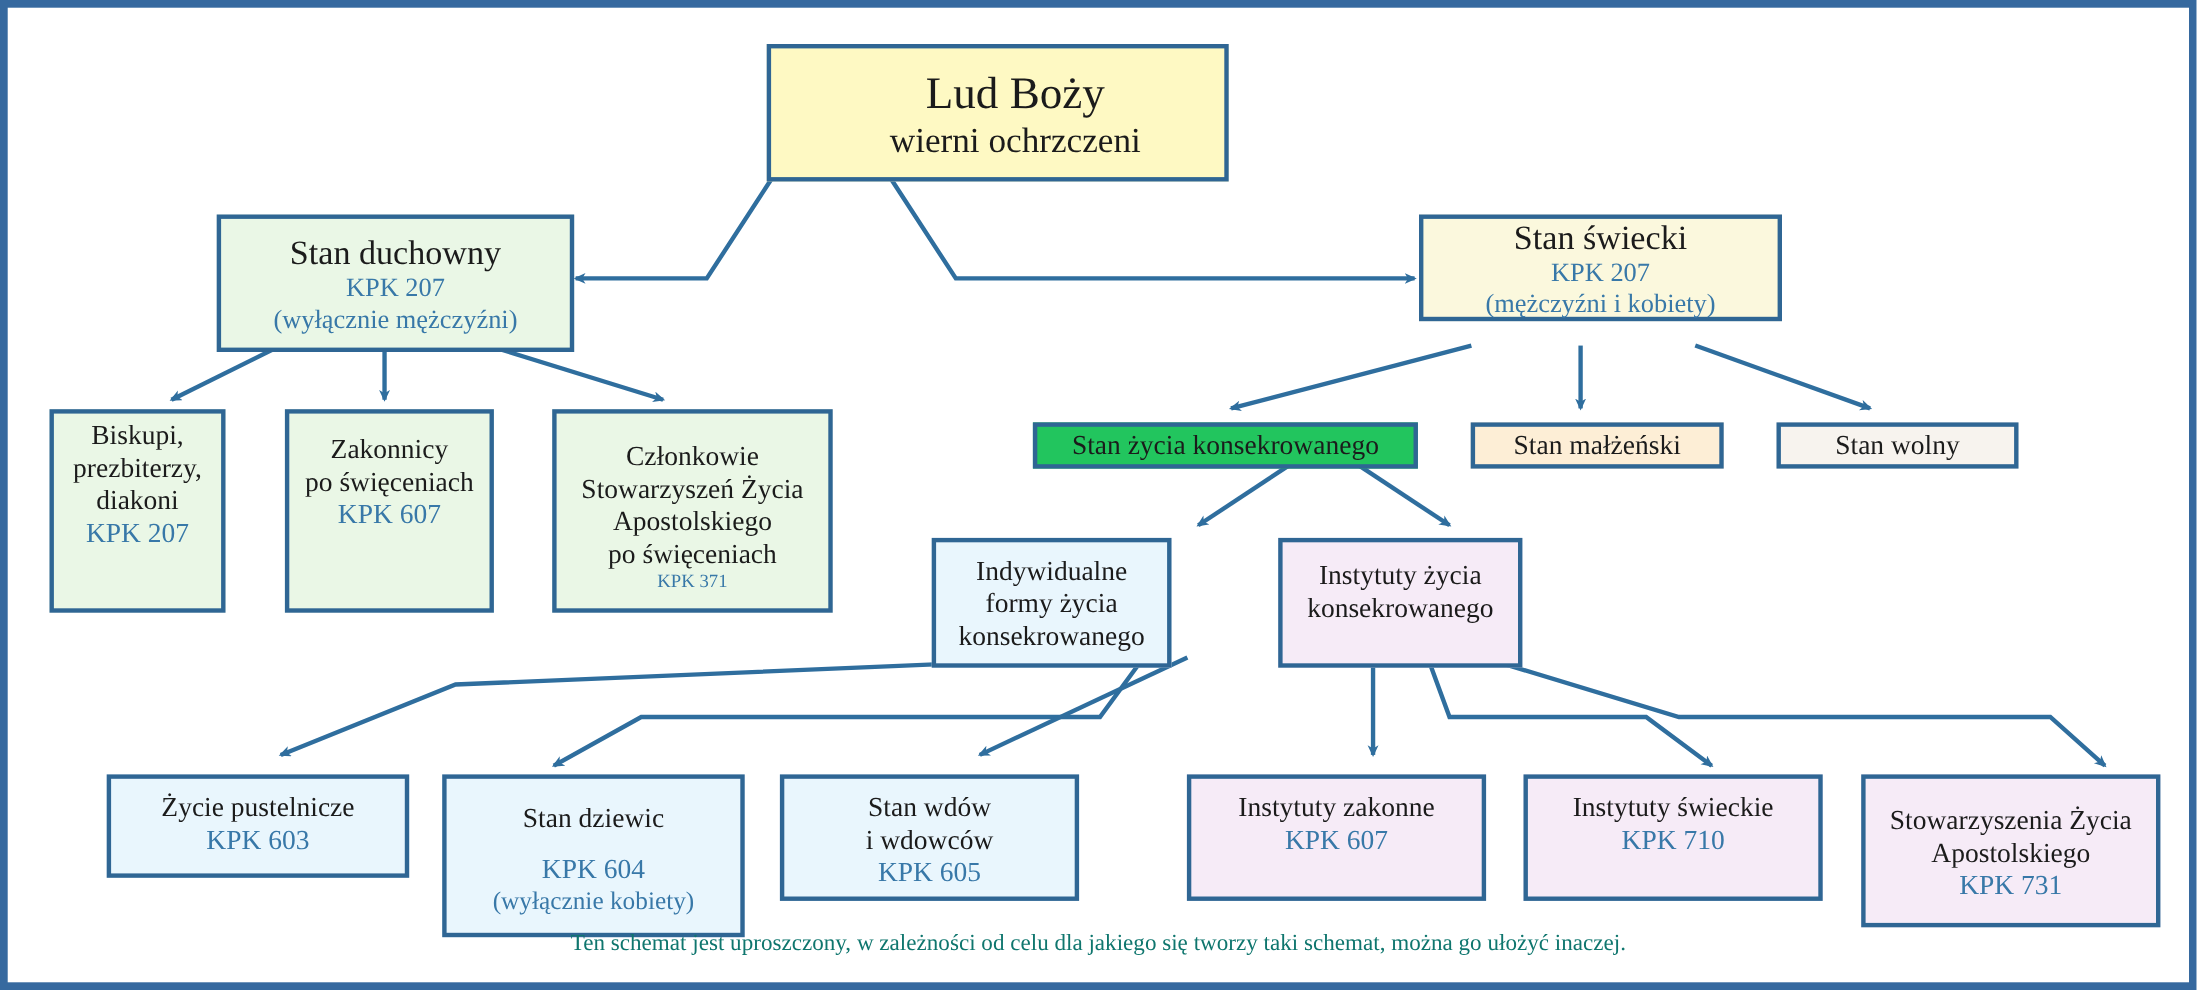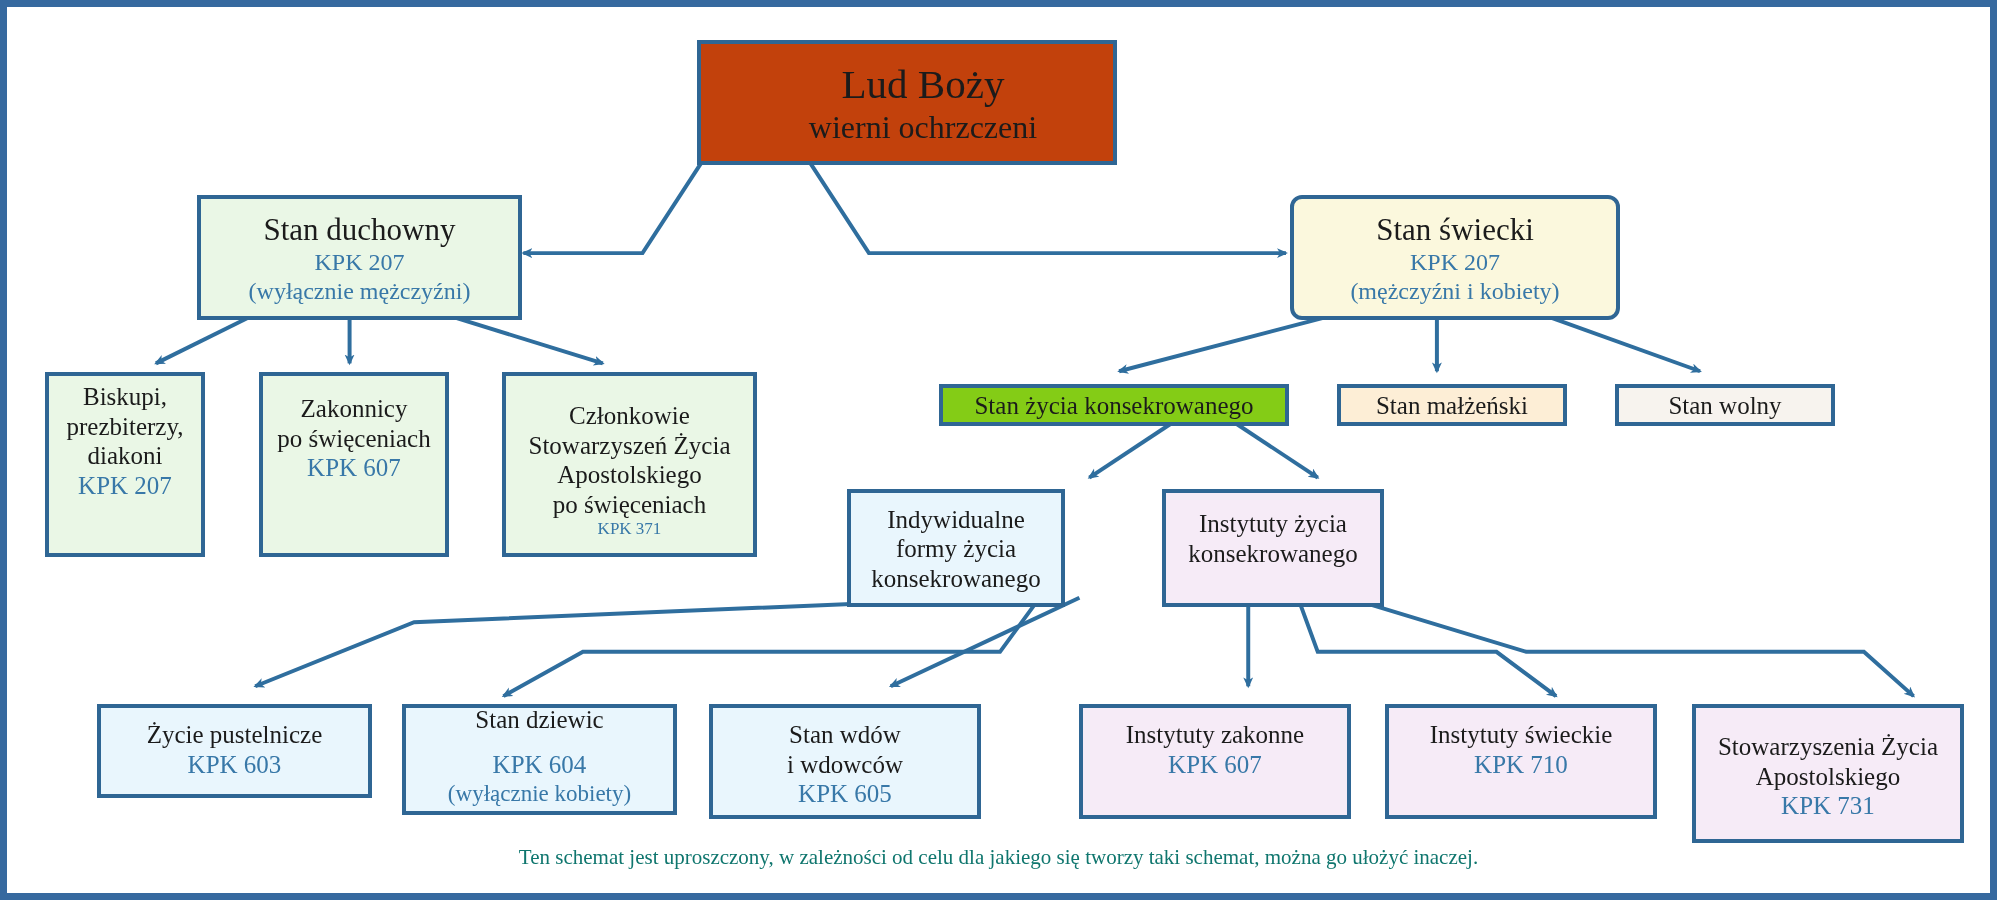--- a/index.html
+++ b/index.html
@@ -21,24 +21,24 @@
     display:flex;flex-direction:column;align-items:center;justify-content:flex-start;
     text-align:center;
     padding:6px 8px 4px 8px;
     line-height:1.18;
     color:#1b1b1b;
   }
   .node .t{display:block;white-space:nowrap;}
   .node .kpk{color:#3878a8;display:block;white-space:nowrap;}
 
   
-  .white{background:#c2410c;padding-left:40px;}
+  .white{background:#fef9c3;padding-left:40px;}
   .green{background:#eaf7e6;}
   .cream{background:#fbf8dd;}
-  .lblue{background:#84cc16;}
+  .lblue{background:#22c55e;}
   .paleblue{background:#e9f6fd;}
   .peach{background:#fdeed6;}
   .offwhite{background:#f7f3ee;}
   .lav{background:#f6ebf7;}
 
   .caption{
     position:absolute;
     width:100%;
     text-align:center;
     color:#0f766e;
@@ -88,21 +88,21 @@
       <span class="t" style="font-size:41px;">Lud Boży</span>
       <span class="t" style="font-size:32px;">wierni ochrzczeni</span>
     </div>
 
     <div class="node green" style="left:190px;top:188px;width:325px;height:125px;justify-content:center;">
       <span class="t" style="font-size:31px;">Stan duchowny</span>
       <span class="kpk" style="font-size:24px;">KPK 207</span>
       <span class="kpk" style="font-size:24px;">(wyłącznie mężczyźni)</span>
     </div>
 
-    <div class="node cream" style="left:1283px;top:188px;width:330px;height:125px;justify-content:center;border-radius:12px;">
+    <div class="node cream" style="left:1283px;top:188px;width:330px;height:97px;justify-content:center;">
       <span class="t" style="font-size:31px;">Stan świecki</span>
       <span class="kpk" style="font-size:24px;">KPK 207</span>
       <span class="kpk" style="font-size:24px;">(mężczyźni i kobiety)</span>
     </div>
 
     <div class="node green" style="left:38px;top:365px;width:160px;height:185px;padding-top:6px;">
       <span class="t" style="font-size:25px;">Biskupi,</span>
       <span class="t" style="font-size:25px;">prezbiterzy,</span>
       <span class="t" style="font-size:25px;">diakoni</span>
       <span class="kpk" style="font-size:25px;">KPK 207</span>
@@ -143,21 +143,21 @@
     <div class="node lav" style="left:1155px;top:482px;width:222px;height:118px;padding-top:16px;">
       <span class="t" style="font-size:25px;">Instytuty życia</span>
       <span class="t" style="font-size:25px;">konsekrowanego</span>
     </div>
 
     <div class="node paleblue" style="left:90px;top:697px;width:275px;height:94px;padding-top:12px;">
       <span class="t" style="font-size:25px;">Życie pustelnicze</span>
       <span class="kpk" style="font-size:25px;">KPK 603</span>
     </div>
 
-    <div class="node paleblue" style="left:395px;top:697px;width:275px;height:111px;padding-top:22px;justify-content:flex-end;">
+    <div class="node paleblue" style="left:395px;top:697px;width:275px;height:148px;padding-top:22px;">
       <span class="t" style="font-size:25px;">Stan dziewic</span>
       <span class="kpk" style="font-size:25px;margin-top:16px;">KPK 604</span>
       <span class="kpk" style="font-size:23px;">(wyłącznie kobiety)</span>
     </div>
 
     <div class="node paleblue" style="left:702px;top:697px;width:272px;height:115px;padding-top:12px;">
       <span class="t" style="font-size:25px;">Stan wdów</span>
       <span class="t" style="font-size:25px;">i wdowców</span>
       <span class="kpk" style="font-size:25px;">KPK 605</span>
     </div>

